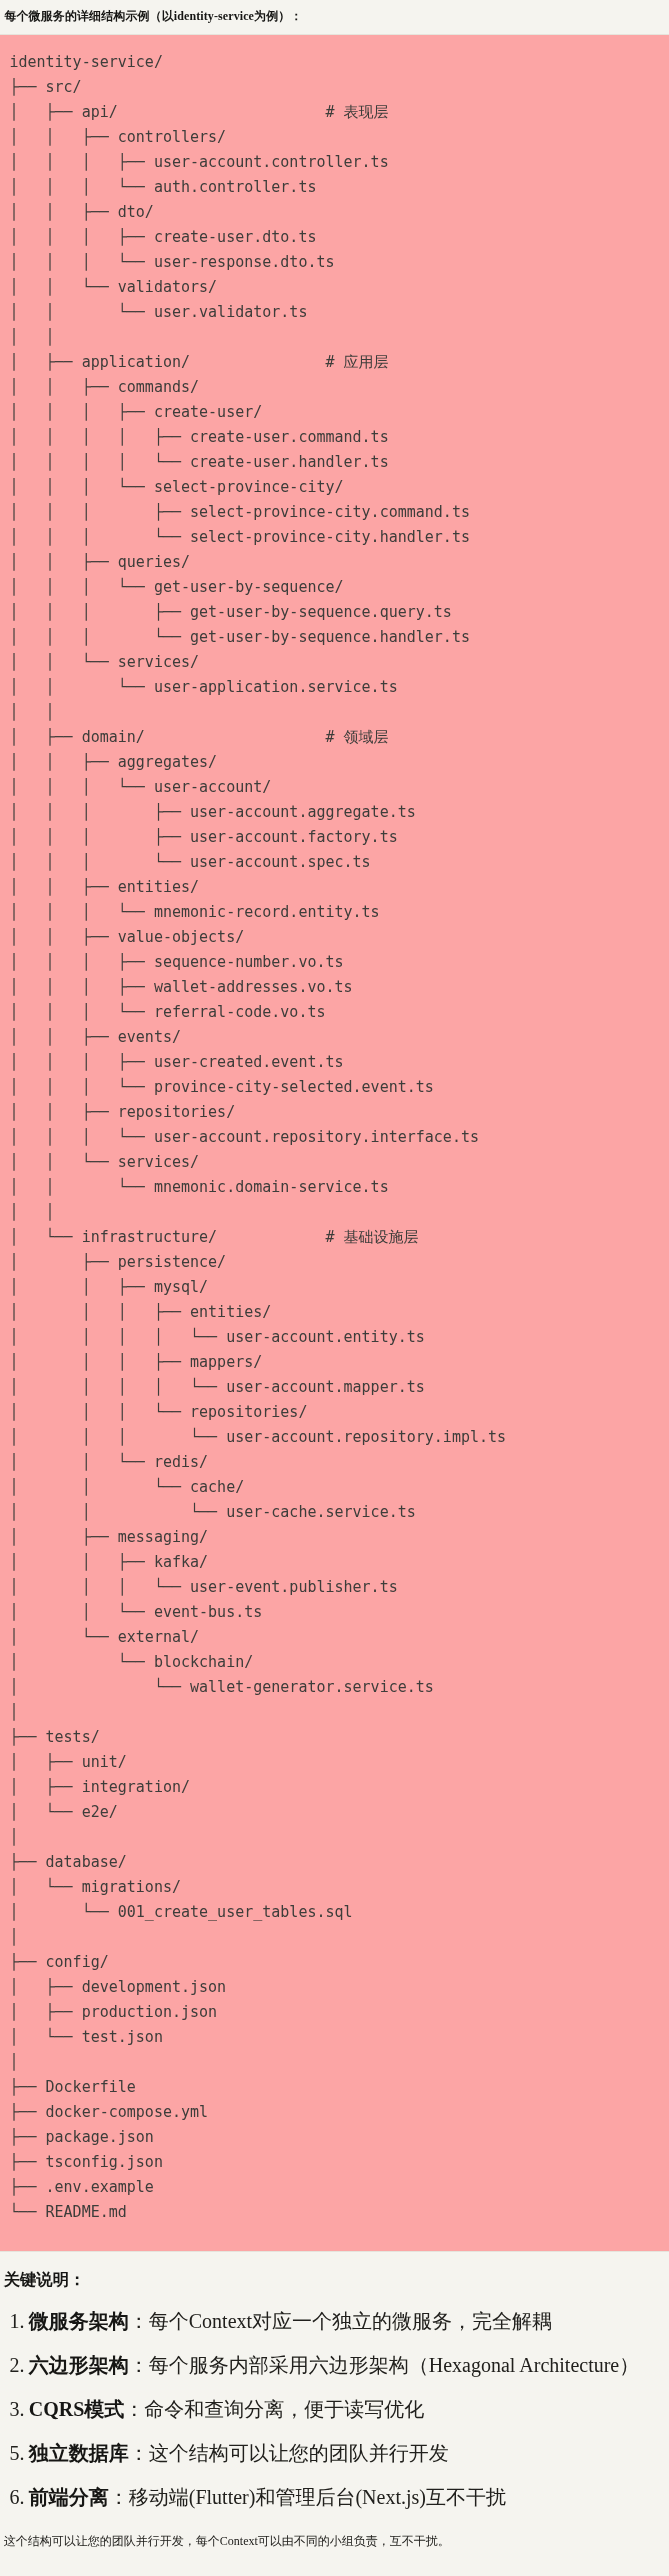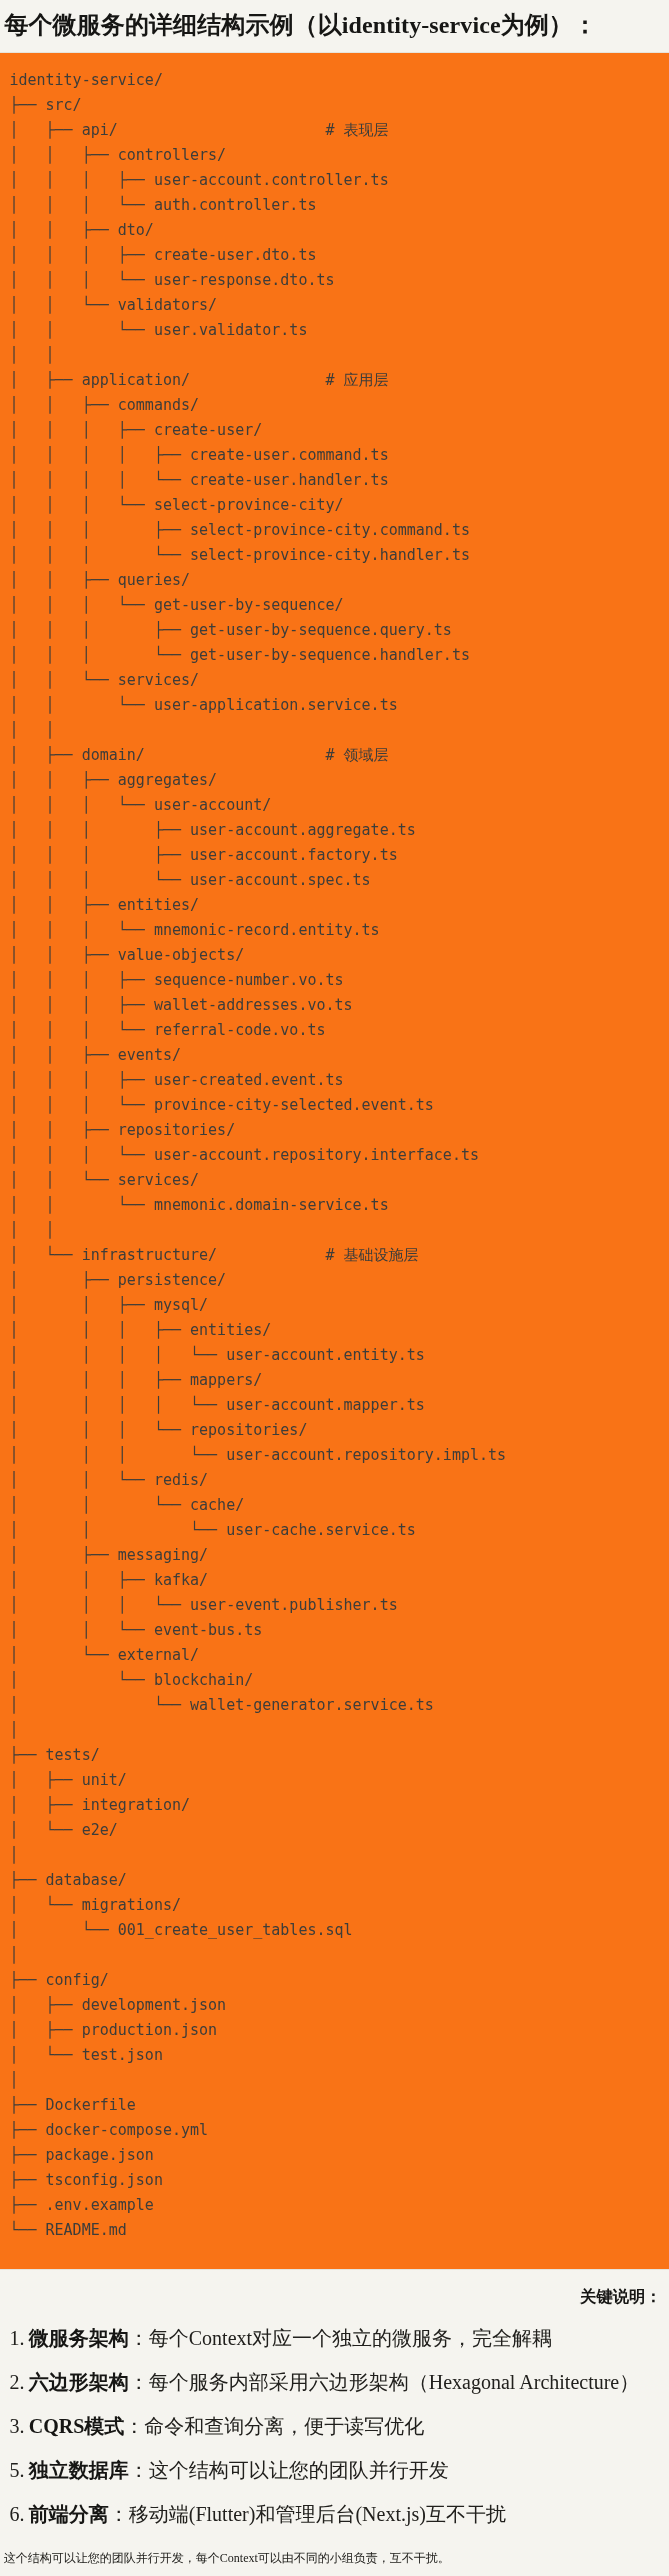--- a/index.html
+++ b/index.html
@@ -19,29 +19,29 @@
     box-sizing: border-box;
     display: flex;
     flex-direction: column;
   }
   
   .page-header {
     padding: 7.5px 6.3px 9.4px 4.4px;
   }
   .page-title {
     margin: 0;
-    font-size: 24px;
+    font-size: 12px;
     line-height: 1.45;
     font-weight: 700;
     color: #161614;
     letter-spacing: 0.1px;
   }
   
   .code-block {
-    background: #f97316;
+    background: #fca5a5;
     border-top: 0.6px solid #e6e4dc;
     border-bottom: 0.6px solid #e6e4dc;
     width: 669px;
     box-sizing: border-box;
   }
   .code-block pre {
     margin: 0;
     padding: 15px 7.5px 26px 9.4px;
     font-family: "DejaVu Sans Mono", "Liberation Mono", monospace;
     font-size: 15px;
@@ -53,21 +53,20 @@
   
   .notes-section {
     padding: 16.3px 7.5px 19px 3.8px;
   }
   .notes-heading {
     margin: 0 0 10px 0;
     font-size: 16.3px;
     font-weight: 700;
     color: #161614;
     line-height: 1.35;
-    text-align: right;
   }
   .note-item {
     margin: 17px 0;
     padding-left: 5.6px;
     font-size: 20px;
     line-height: 1.35;
     color: #21201d;
   }
   .note-item .note-num {
     margin-right: 4.4px;

